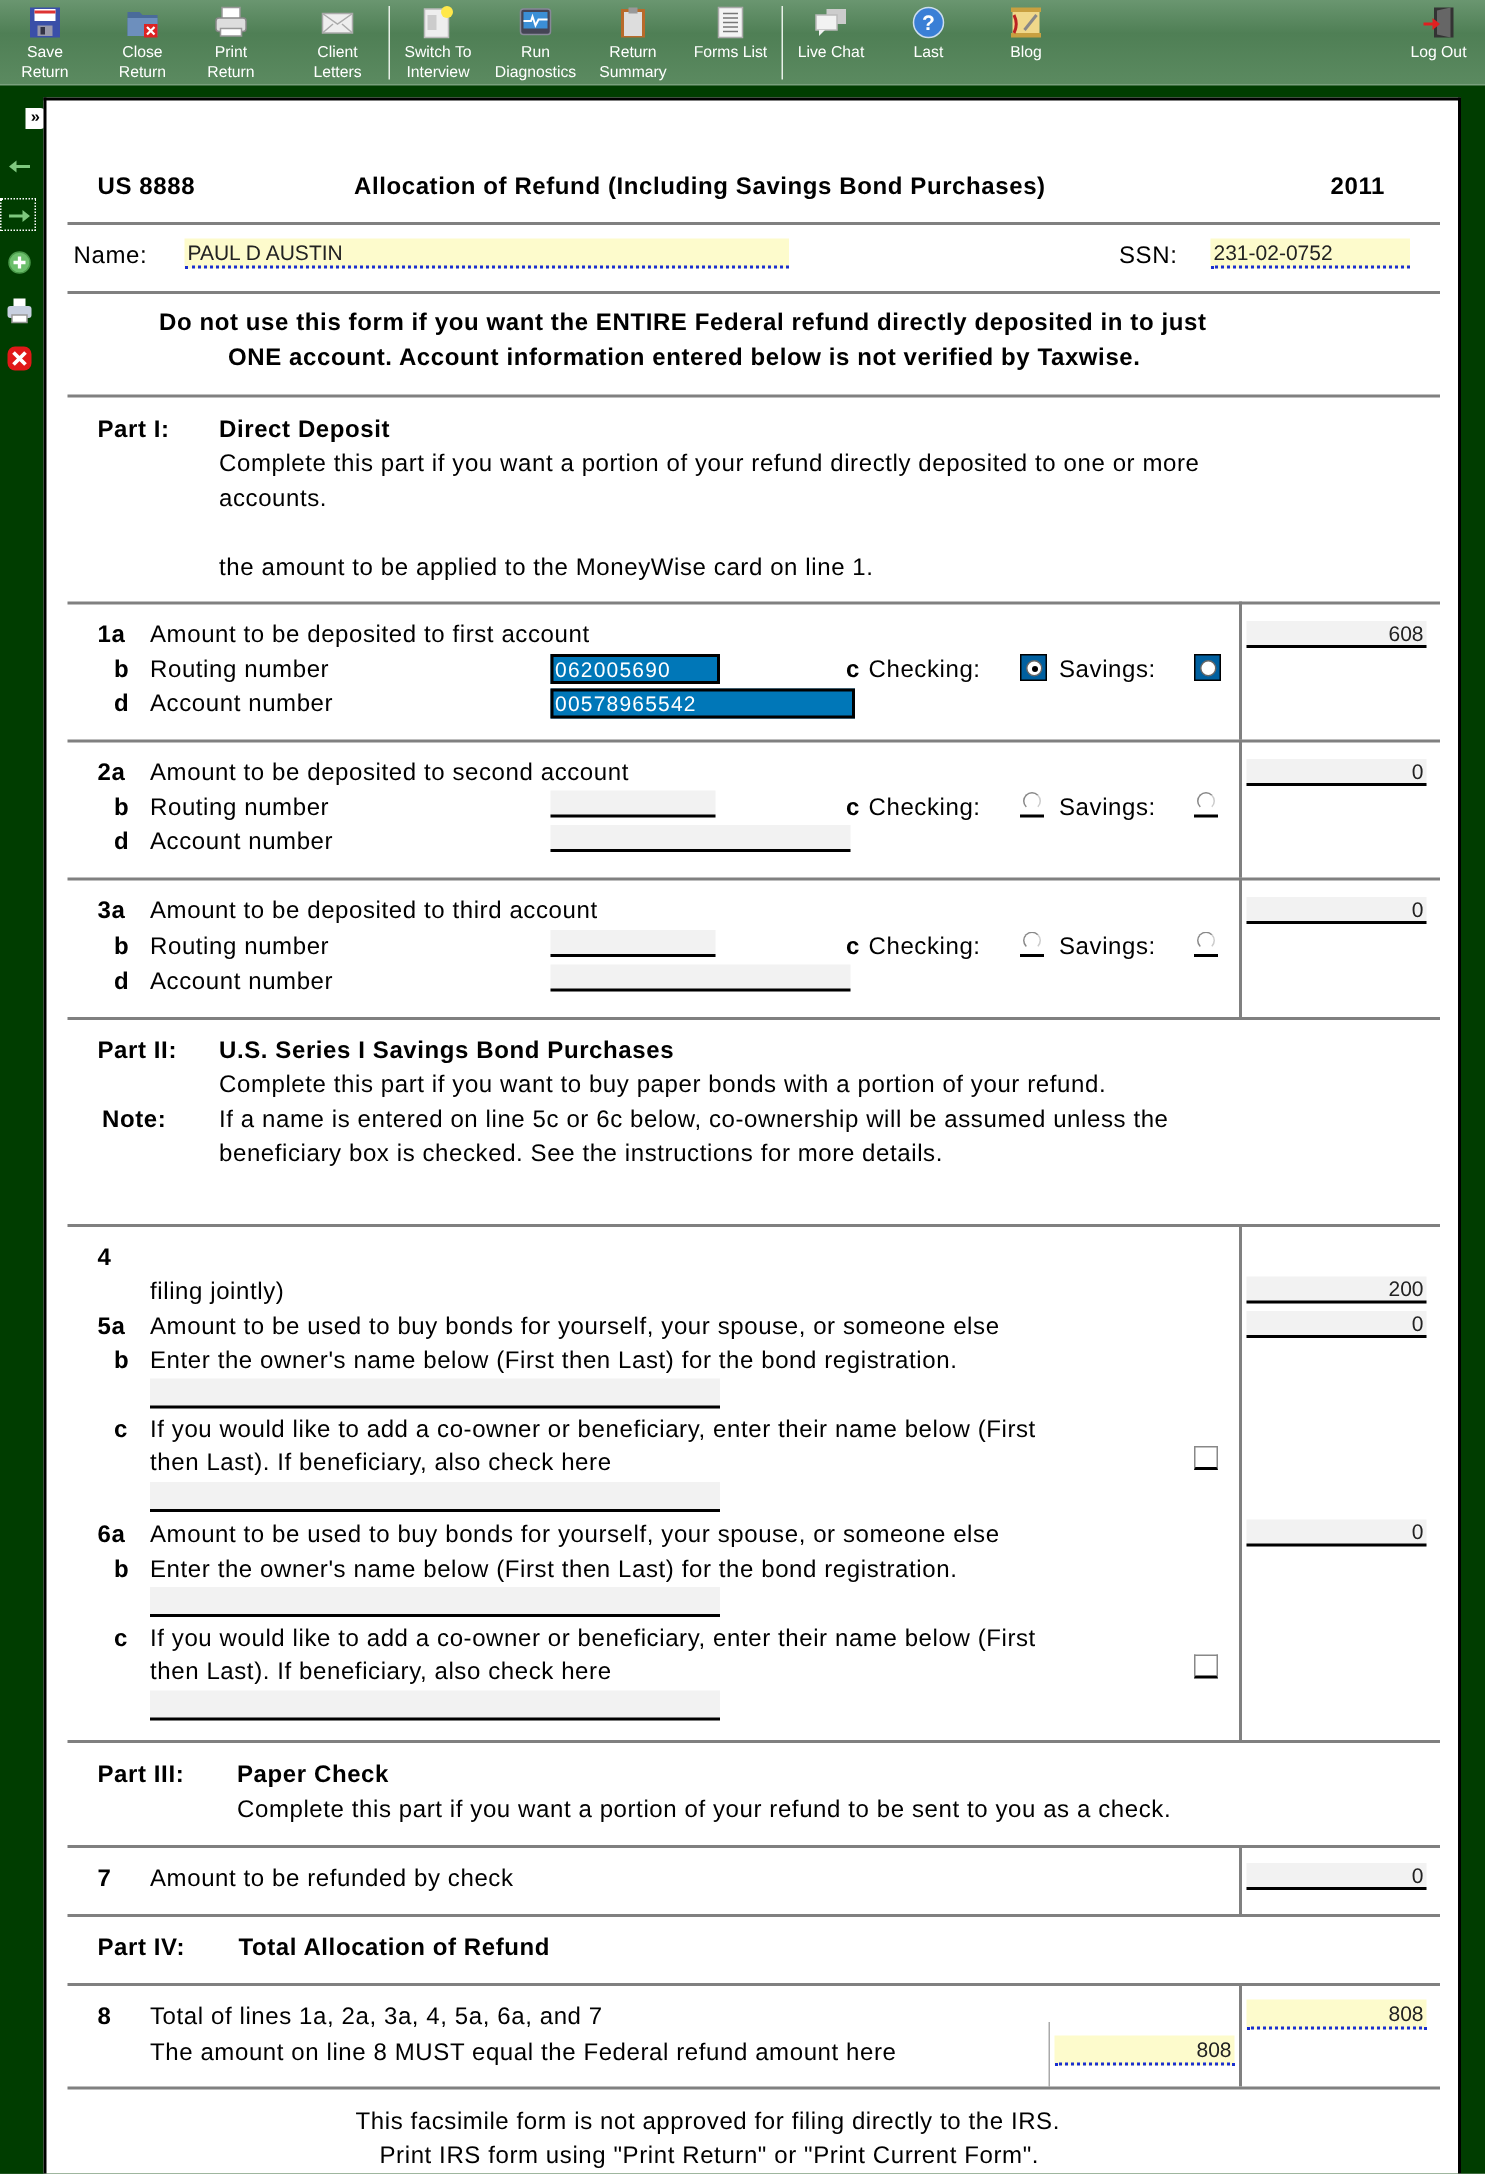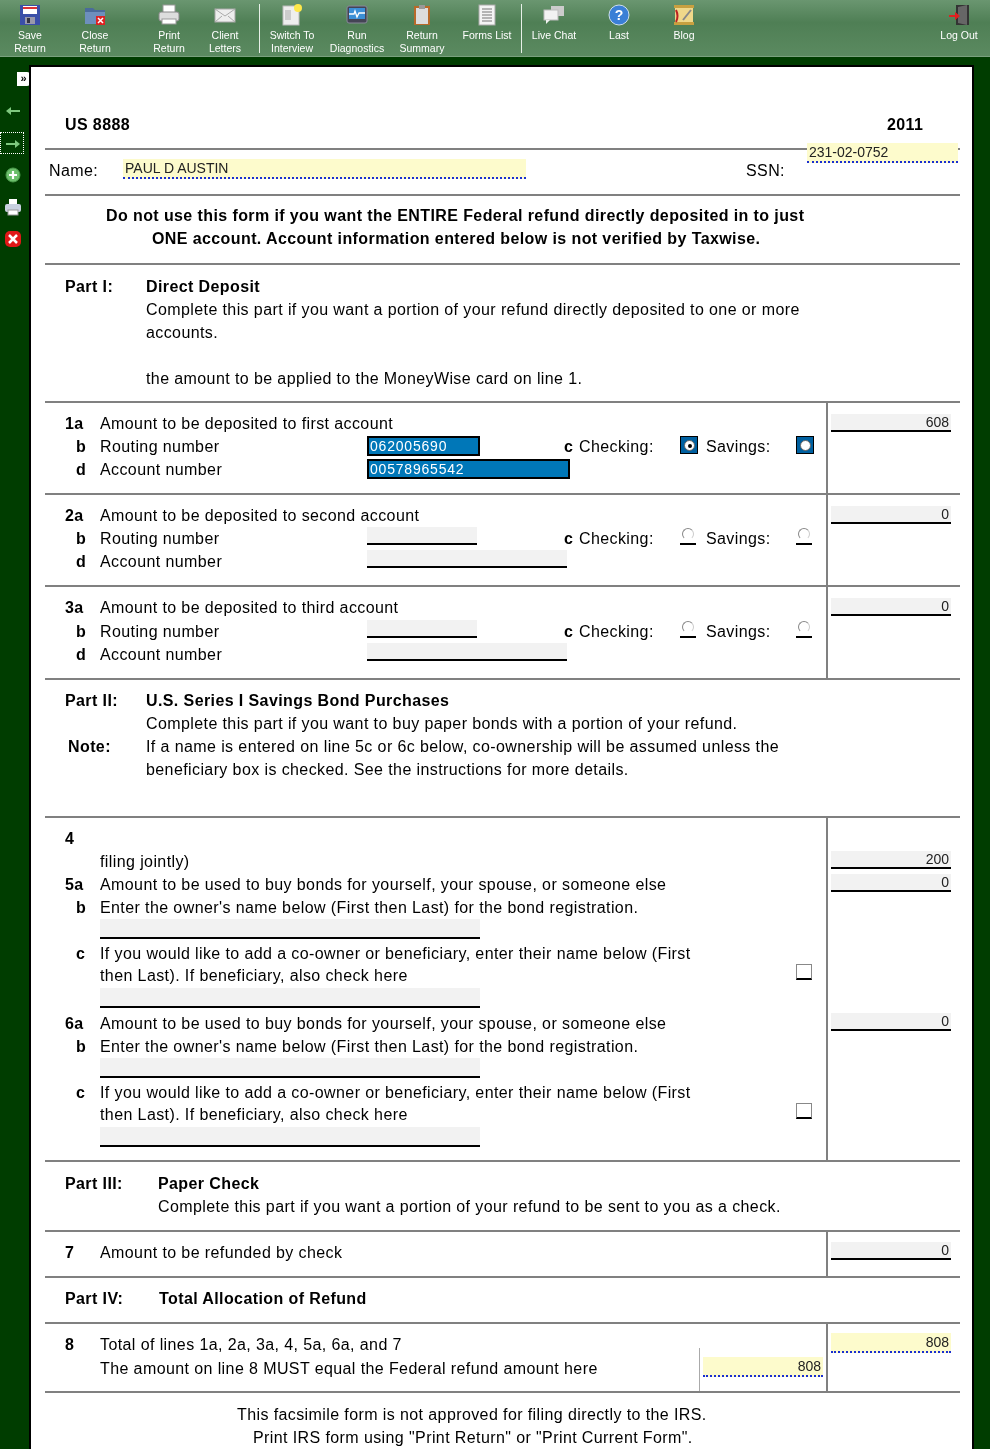--- a/index.html
+++ b/index.html
@@ -43,21 +43,21 @@
   </div>
   <div class="tb-btn" style="left:65px">
     <svg class="ic" viewBox="0 0 22 22">
         <path d="M1 4h8l2 2h10v14H1z" fill="#4a6b9a"></path>
         <path d="M1 8h20v12H1z" fill="#6d8fbd"></path>
         <rect x="12" y="12" width="9" height="9" fill="#d22"></rect>
         <path d="M14 14l5 5M19 14l-5 5" stroke="#fff" stroke-width="1.5"></path>
       </svg>
     <span>Close</span><br><span>Return</span>
   </div>
-  <div class="tb-btn" style="left:139px">
+  <div class="tb-btn" style="left:124px">
     <svg class="ic" viewBox="0 0 22 22">
         <rect x="5" y="1" width="12" height="8" fill="#fff" stroke="#999"></rect>
         <rect x="1" y="8" width="20" height="9" rx="2" fill="#ddd" stroke="#888"></rect>
         <rect x="4" y="15" width="14" height="5" fill="#fff" stroke="#999"></rect>
       </svg>
     <span>Print</span><br><span>Return</span>
   </div>
   <div class="tb-btn" style="left:195px">
     <svg class="ic" viewBox="0 0 22 22">
         <rect x="1" y="5" width="20" height="13" fill="#eee" stroke="#aaa"></rect>
@@ -154,27 +154,28 @@
   <svg class="sb-icon" style="top:172px" viewBox="0 0 18 18">
       <rect x="1" y="1" width="16" height="16" rx="5" fill="#e01818"></rect>
       <path d="M5 5l8 8M13 5l-8 8" stroke="#fff" stroke-width="2.5"></path>
     </svg>
 </div>
 <div class="expander">»</div>
 
 <div class="page">
 
   <div class="txt b" style="left:34px;top:49px">US 8888</div>
+  <div class="txt b" style="left:205px;top:49px">Allocation of Refund  (Including Savings Bond Purchases)</div>
   <div class="txt b" style="left:856px;top:49px">2011</div>
   <div class="hr" style="top:81px"></div>
 
   <div class="txt" style="left:18px;top:95px">Name:</div>
   <div class="yfield" style="left:92px;top:92px;width:403px;padding-left:2px">PAUL D AUSTIN</div>
   <div class="txt" style="left:715px;top:95px">SSN:</div>
-  <div class="yfield" style="left:776px;top:76px;width:151px;padding-left:2px">231-02-0752</div>
+  <div class="yfield" style="left:776px;top:92px;width:133px;padding-left:2px">231-02-0752</div>
   <div class="hr" style="top:127px"></div>
 
   <div class="txt b" style="left:121px;top:163px">ONE account.  Account information entered below is not verified by Taxwise.</div>
   <div class="txt b" style="left:75px;top:140px">Do not use this form if you want the ENTIRE Federal refund directly deposited in to just</div>
   <div class="hr" style="top:196px"></div>
 
   <div class="txt b" style="left:34px;top:211px">Part I:</div>
   <div class="txt b" style="left:115px;top:211px">Direct Deposit</div>
   <div class="txt" style="left:115px;top:234px">Complete this part if you want a portion of your refund directly deposited to one or more</div>
   <div class="txt" style="left:115px;top:257px">accounts.</div>

